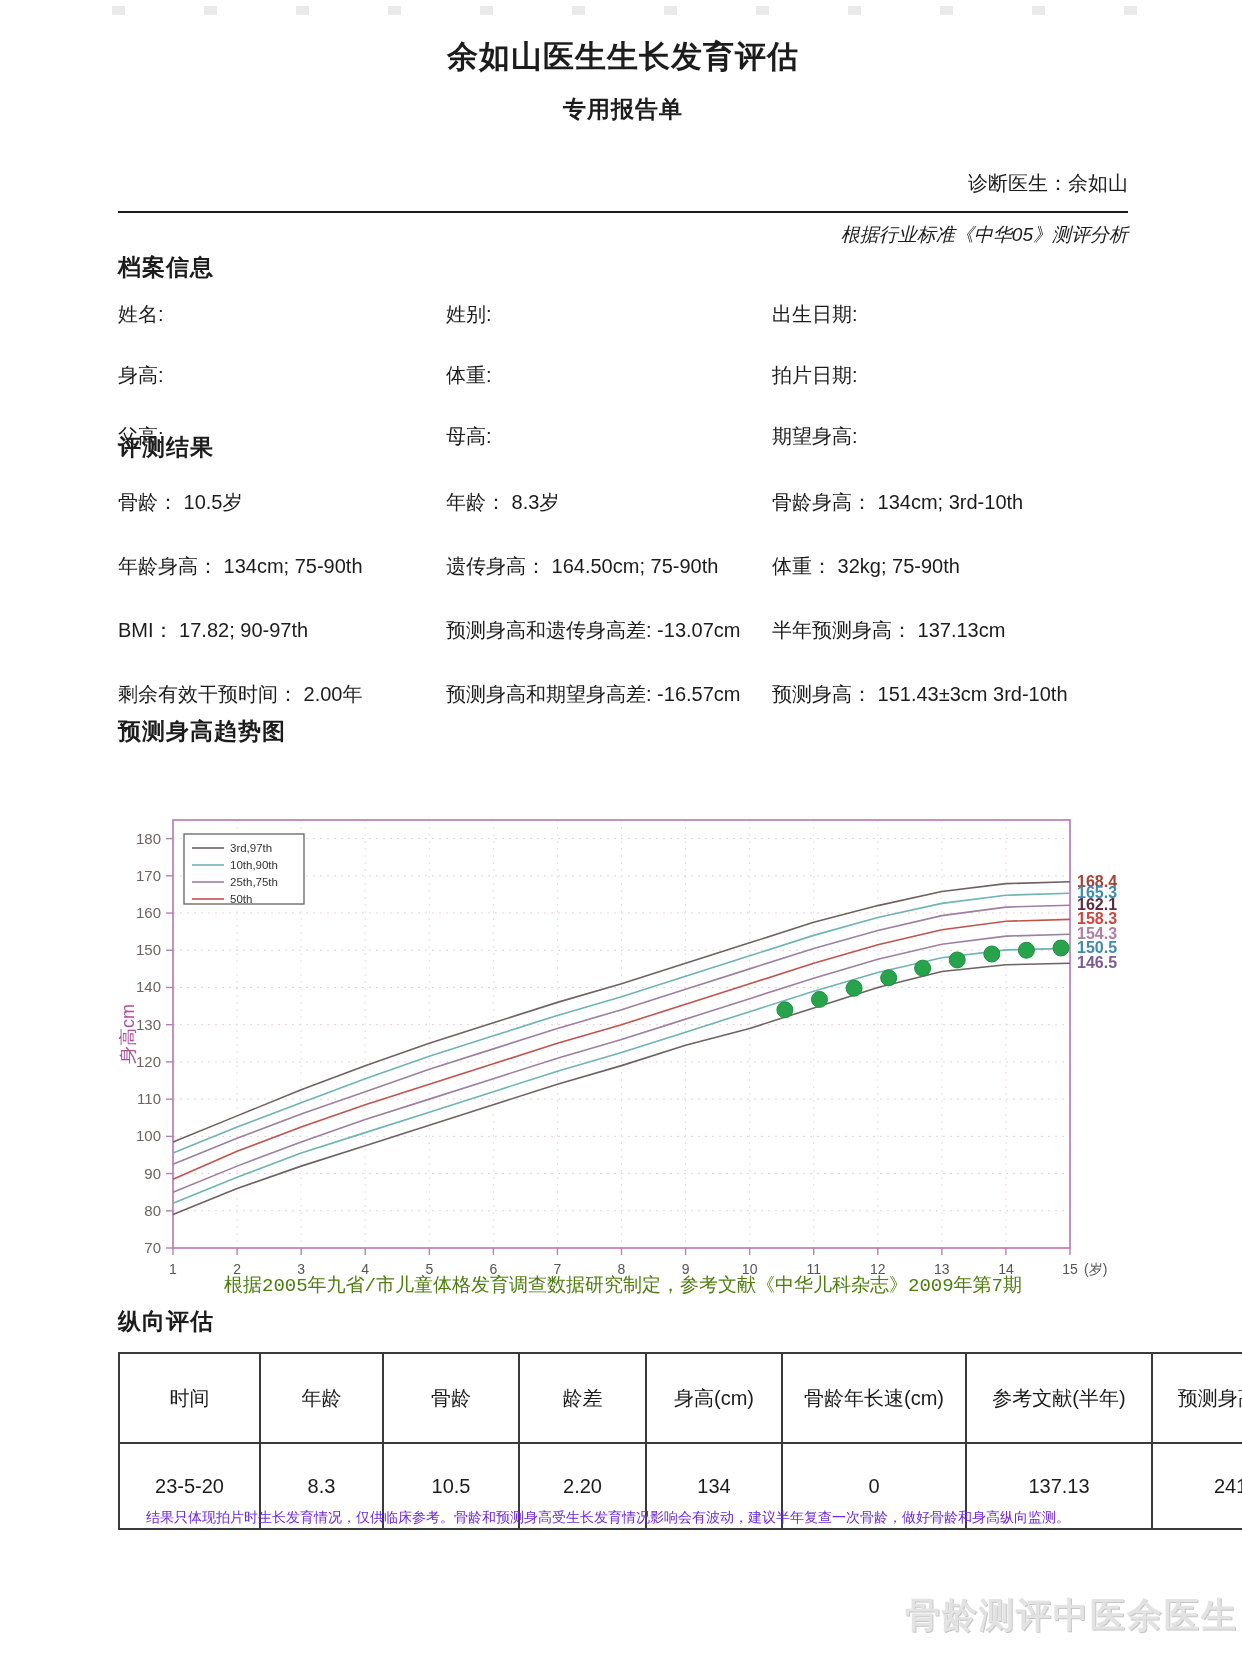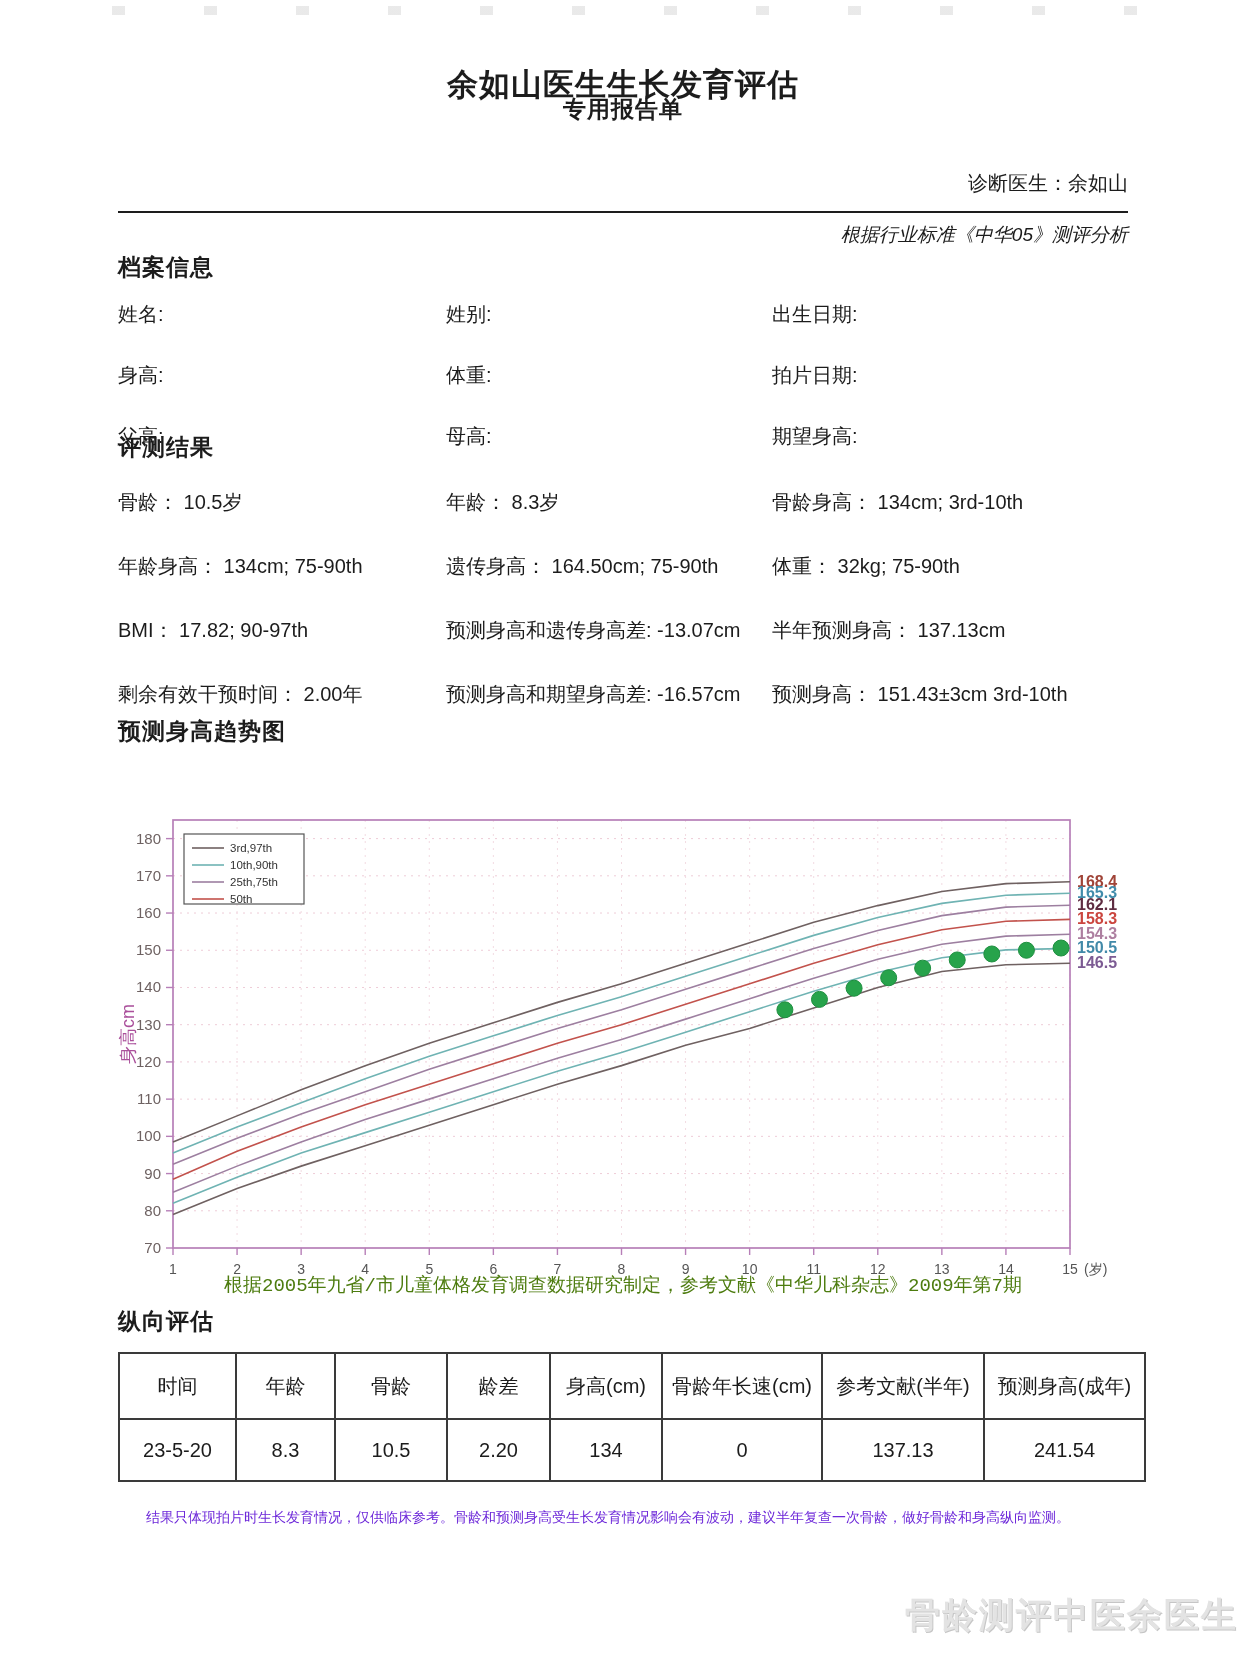--- a/index.html
+++ b/index.html
@@ -2,41 +2,41 @@
 <html><head>
 <meta charset="utf-8">
 <style>
   html,body{margin:0;padding:0;background:#ffffff;}
   body{font-family:"Liberation Sans","DejaVu Sans",sans-serif;color:#1c1c1c;}
   .page{position:relative;width:1242px;height:1660px;background:#fff;overflow:hidden;}
   .abs{position:absolute;left:118px;right:114px;}
   .scan-noise{position:absolute;top:6px;left:112px;right:70px;height:9px;
     background:repeating-linear-gradient(90deg,#cfcfcf 0 13px,transparent 13px 92px);
     opacity:.45;}
-  .title{top:36px;text-align:center;font-size:31px;font-weight:bold;letter-spacing:1px;margin-top:28px;}
+  .title{top:36px;text-align:center;font-size:31px;font-weight:bold;letter-spacing:1px;}
   .subtitle{top:94px;text-align:center;font-size:23px;font-weight:bold;letter-spacing:1px;}
   .doctor-line{top:170px;text-align:right;font-size:20px;}
   .rule{top:211px;border-top:2.5px solid #1d1d1d;height:0;}
   .standard-note{top:222px;text-align:right;font-size:19px;font-style:italic;}
   .sec-heading{font-size:23px;font-weight:bold;letter-spacing:1px;}
   .h-profile{top:252px;}
   .h-results{top:432px;}
   .h-chart{top:716px;}
   .h-long{top:1306px;}
   .grid3{display:grid;grid-template-columns:312px 310px 1fr;gap:16px;}
   .grid-profile{top:292px;grid-auto-rows:45px;}
   .grid-results{top:478px;grid-auto-rows:48px;}
   .grid3 .cell{font-size:20px;white-space:nowrap;display:flex;align-items:center;}
   .chart-wrap{top:758px;left:118px;width:1020px;height:520px;position:absolute;}
   svg{font-family:"Liberation Sans","DejaVu Sans",sans-serif;}
   .chart-caption{top:1272px;text-align:center;font-size:19px;color:#4d7c0f;font-family:Liberation Mono, monospace;}
   .long-table{top:1352px;}
   table{border-collapse:collapse;width:1010px;table-layout:fixed;}
   th,td{border:2px solid #3a3a3a;text-align:center;font-size:20px;font-weight:normal;
-    padding:0;vertical-align:middle;}
+    padding:12px;vertical-align:middle;}
   th{height:64px;}
   td{height:60px;}
   .c0{width:115px}.c1{width:97px}.c2{width:110px}.c3{width:101px}.c4{width:110px}
   .c5{width:158px}.c6{width:160px}.c7{width:159px}
   .footnote{top:1500px;font-size:14px;line-height:35px;text-indent:2em;color:#6d28d9;}
   .watermark{position:absolute;top:1592px;right:4px;font-size:35px;letter-spacing:2px;
     color:#e3e3e3;text-shadow:1px 1px 0 #c6c6c6;font-weight:bold;}
 </style>
 </head>
 <body>

